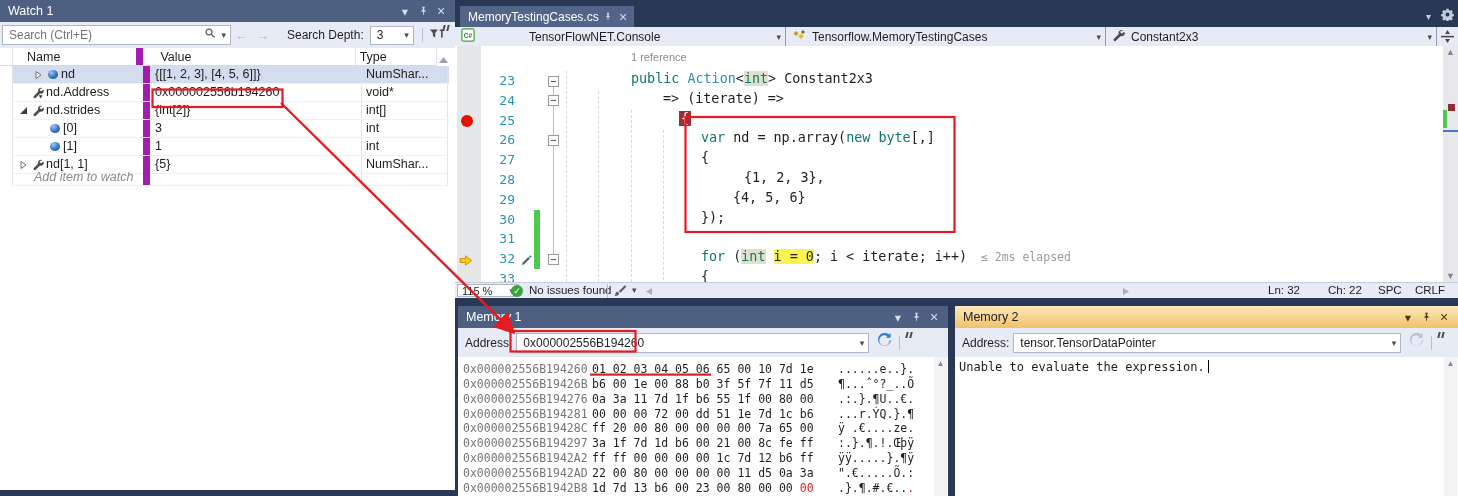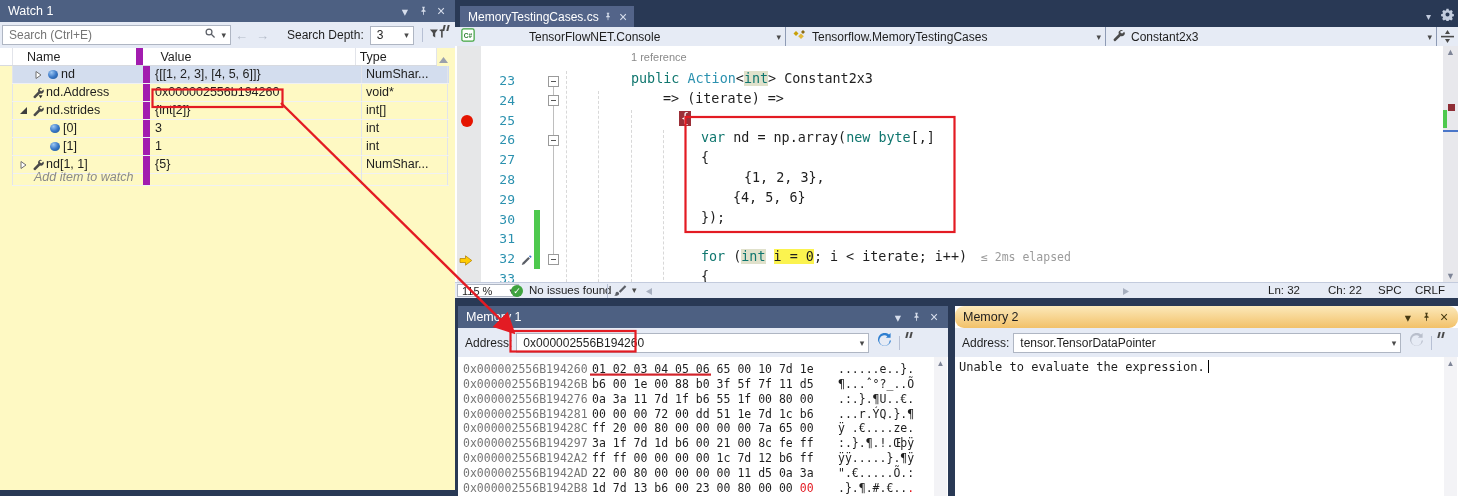--- a/index.html
+++ b/index.html
@@ -3,37 +3,37 @@
 <meta charset="utf-8">
 <style>
   html,body{margin:0;padding:0;}
   body{width:1458px;height:496px;background:#293955;position:relative;overflow:hidden;
        font-family:"Liberation Sans",sans-serif;-webkit-font-smoothing:antialiased;}
   #stage{position:absolute;inset:0;}
   .abs{position:absolute;}
   
   .ttl{height:22px;display:flex;align-items:center;padding:0 6px 0 8px;font-size:12.5px;}
   .ttl-blue{background:#4D6082;color:#FFFFFF;}
-  .ttl-active{background:linear-gradient(#FCE9BA,#F2C169);color:#1E1E1E;border-radius:9px;}
+  .ttl-active{background:linear-gradient(#FCE9BA,#F2C169);color:#1E1E1E;}
   .ttl .grow{flex:1;}
   .ti{display:inline-flex;align-items:center;justify-content:center;width:16px;height:16px;margin-left:2px;cursor:default;}
   .ti.x{font-size:14px;line-height:14px;}
   .ttl-blue .ti{color:#D7DEEC;}
   .ttl-active .ti{color:#463A12;}
   
   .tb{background:#E6EBF5;}
   .field{background:#FFFFFF;border:1px solid #AFB6C3;box-sizing:border-box;display:flex;align-items:center;font-size:12px;color:#1E1E1E;}
   .field input{border:0;outline:0;flex:1;font:12px "Liberation Sans",sans-serif;color:#1E1E1E;background:transparent;padding:0 0 0 6px;min-width:0;}
   .chev{font-size:9px;color:#4A4A4A;padding:0 4px;}
   .vsep{border-left:1px solid #B7C0D4;height:14px;}
   .ovf{width:8px;height:8px;position:relative;}
   .ovf:before,.ovf:after{content:"";position:absolute;top:0;width:2px;height:6px;background:#4A4A4A;transform:skewX(-14deg);}
   .ovf:before{left:0;} .ovf:after{left:4px;}
   
-  #watch{left:0;top:6;width:455px;height:490px;background:#fef9c3;}
+  #watch{left:0;top:6;width:455px;height:490px;background:#ffffff;}
   #watch-tb{left:0;top:22px;width:455px;height:26px;display:flex;align-items:center;padding-left:2px;box-sizing:border-box;}
   #watch-search{width:229px;height:20px;}
   .navarr{font-size:13px;color:#B4BBC8;margin:0 4px;}
   #depth-label{font-size:12px;color:#1E1E1E;margin:0 6px 0 14px;}
   #depth-combo{width:44px;height:19px;justify-content:space-between;padding-left:6px;}
   .wtablehead{left:0;top:48px;width:437px;height:18px;display:flex;font-size:12.5px;color:#1E1E1E;background:#FFFFFF;border-bottom:1px solid #D7DAE0;box-sizing:border-box;}
   .wc{box-sizing:border-box;display:flex;align-items:center;overflow:hidden;white-space:nowrap;}
   .wname{width:138px;border-left:1px solid #E2E4EA;border-right:7px solid #a21caf;padding-left:4px;}
   .wval{width:212px;border-right:1px solid #E2E4EA;padding-left:5px;}
   .wtype{width:86px;border-right:1px solid #E2E4EA;padding-left:4px;}

